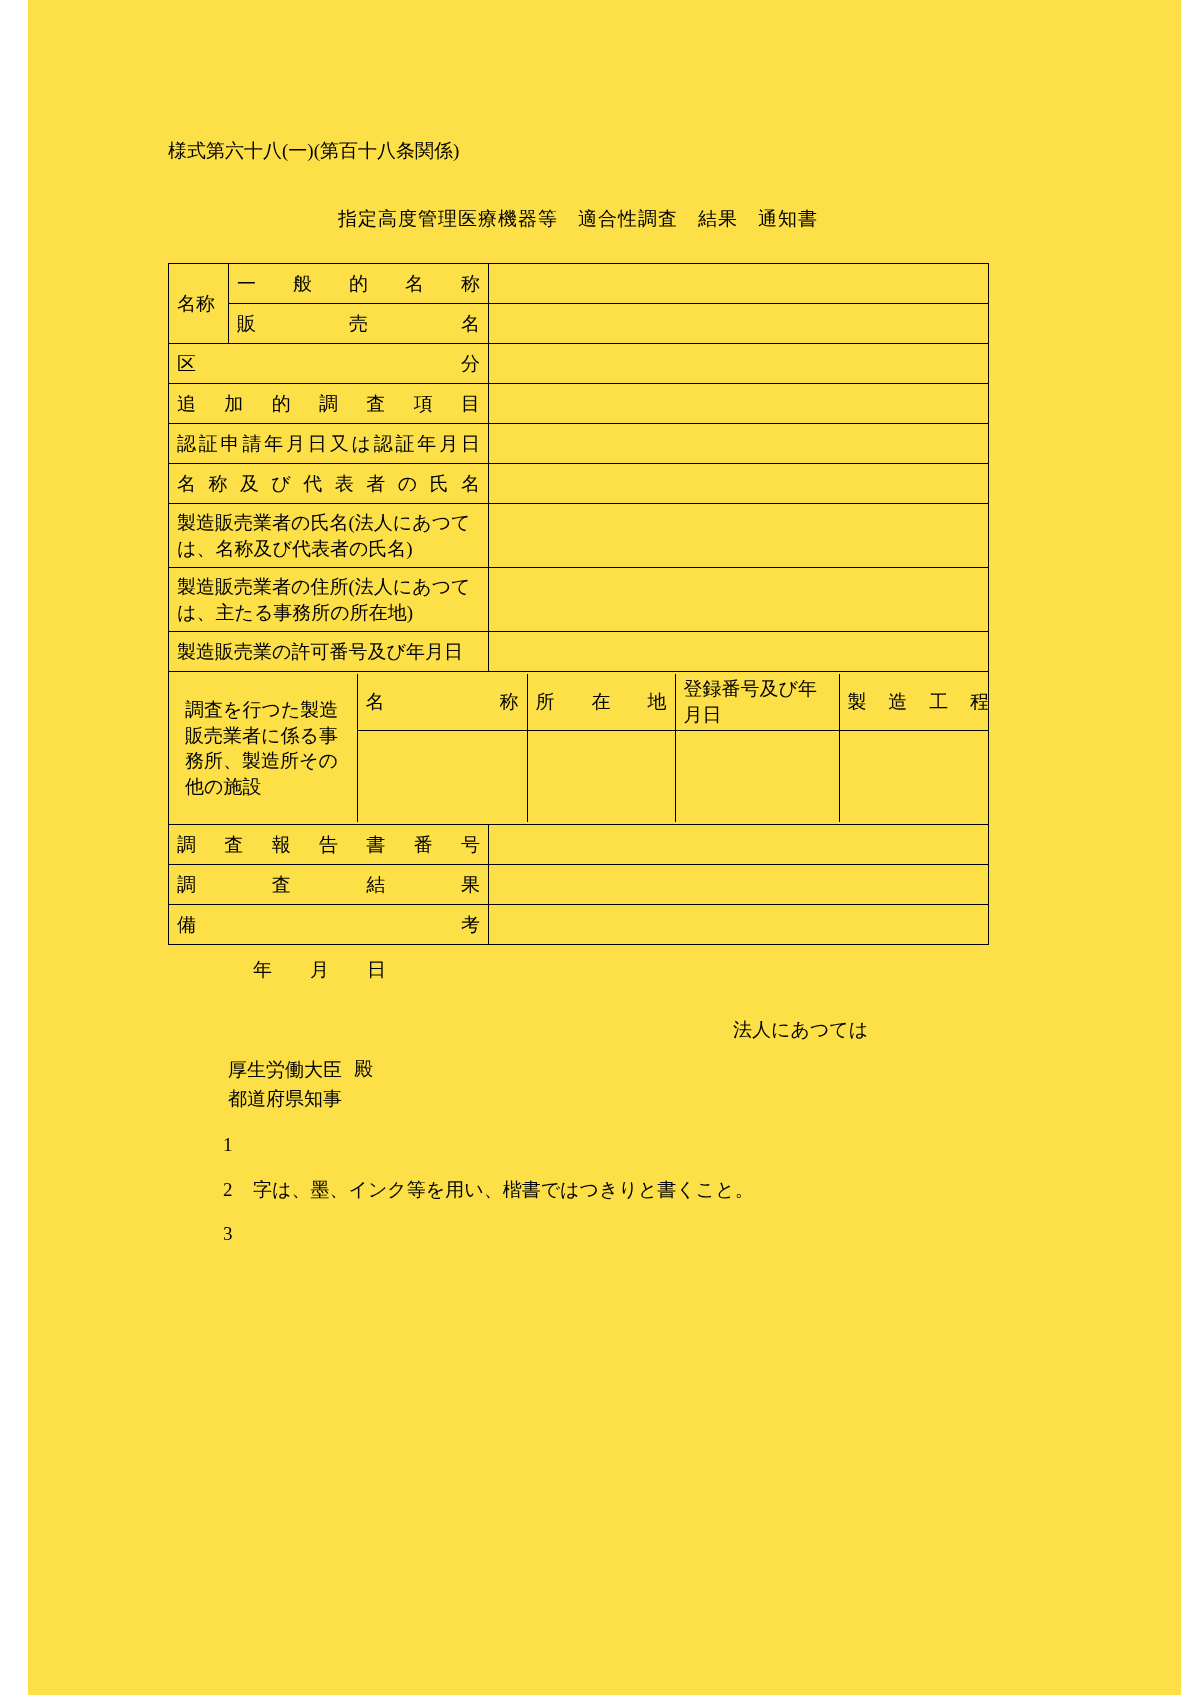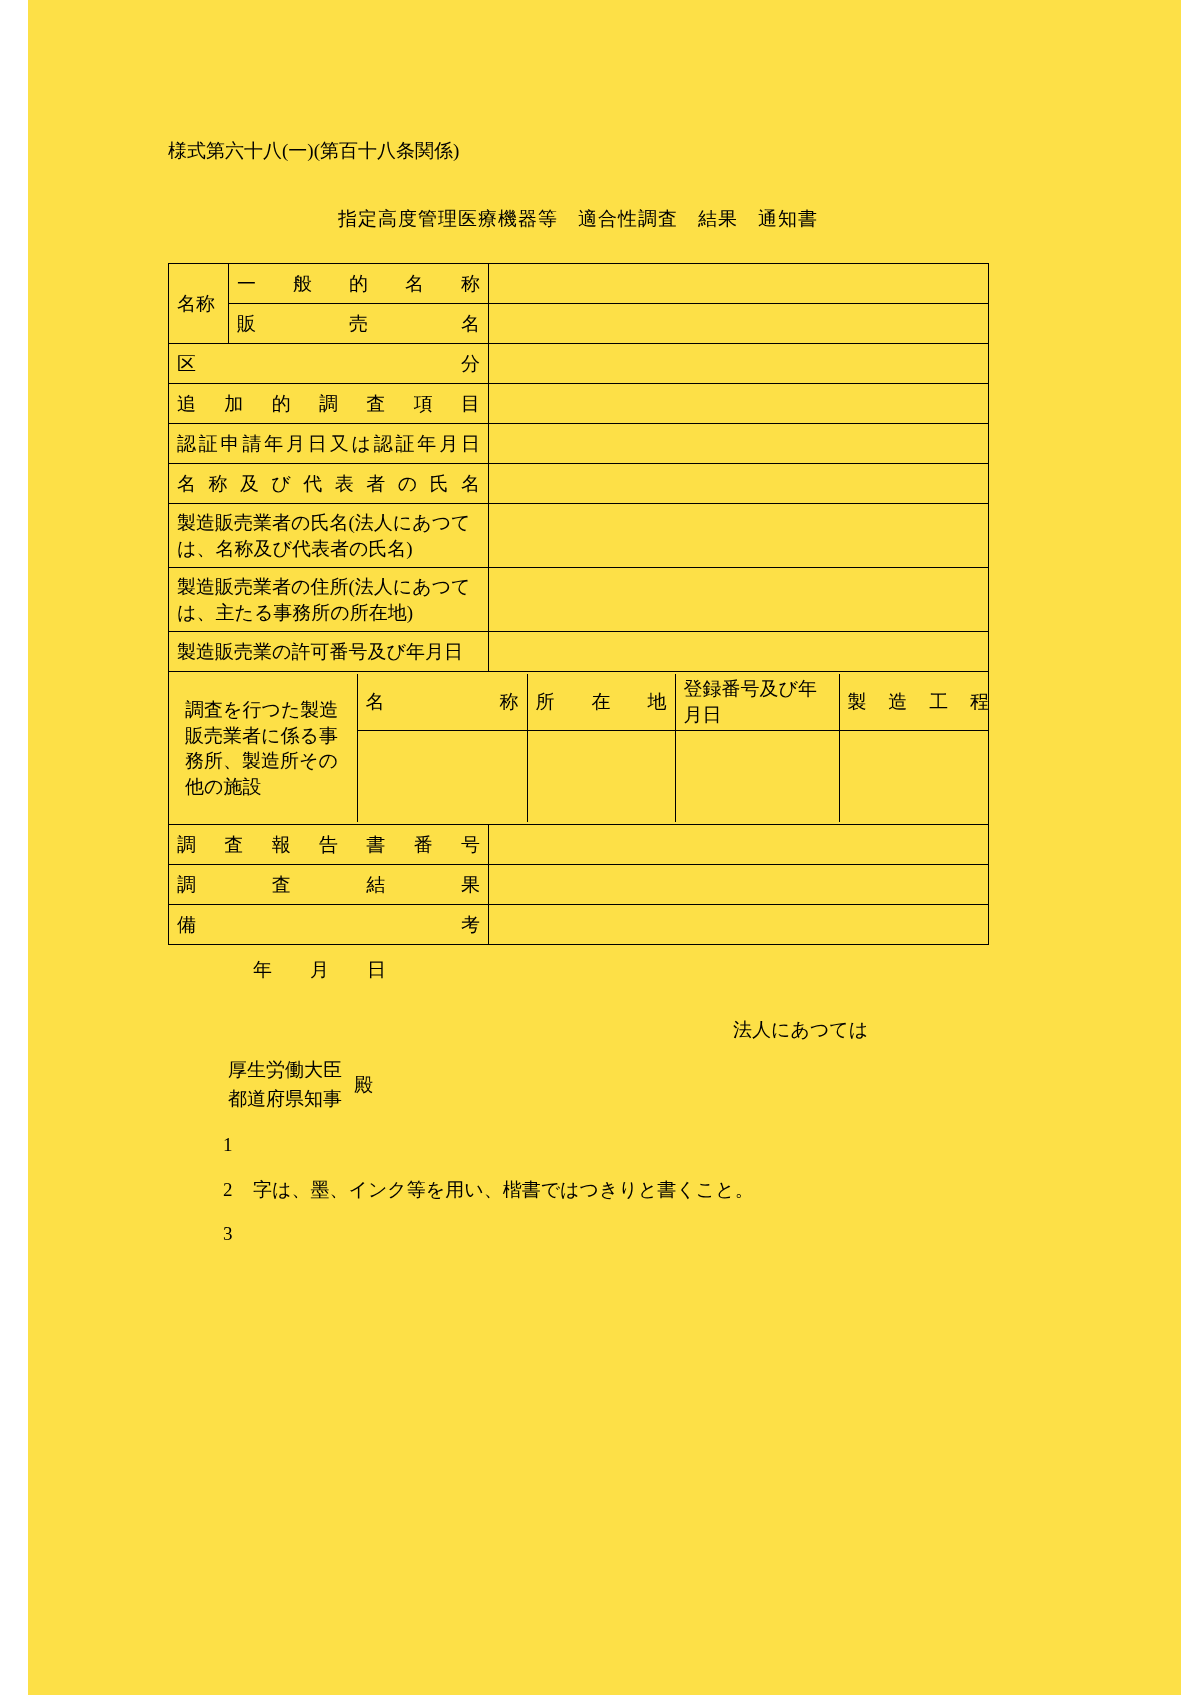--- a/index.html
+++ b/index.html
@@ -58,21 +58,21 @@
   table.inner td { border: none; padding: 2px 8px; vertical-align: middle; overflow: hidden; }
   table.inner td.fr { border-right: 1px solid #000; }
   table.inner td.fb { border-bottom: 1px solid #000; }
   td.f-label { vertical-align: top; padding-top: 5px; }
   tr.f-head { height: 46px; }
   tr.f-body { height: 92px; }
 
   .closing   { margin-top: 30px; padding-left: 20px; }
   .date-line { margin-top: 12px; padding-left: 85px; }
   .authority { margin-top: 34px; padding-left: 565px; }
-  .addressee { display: flex; align-items: center; margin-top: 14px; padding-left: 60px; width: fit-content; }
+  .addressee { display: flex; margin-top: 14px; padding-left: 60px; width: fit-content; }
   .addressee-names div { line-height: 1.5; }
   .dono { margin-left: 12px; }
   .notes-title { margin-top: 34px; padding-left: 15px; }
   .notes { margin-top: 16px; }
   .note { display: flex; margin-top: 12px; padding-left: 55px; line-height: 1.7; }
   .note-num { width: 30px; flex: none; }
   .note-text { flex: 1; }
 </style>
 </head>
 <body>

